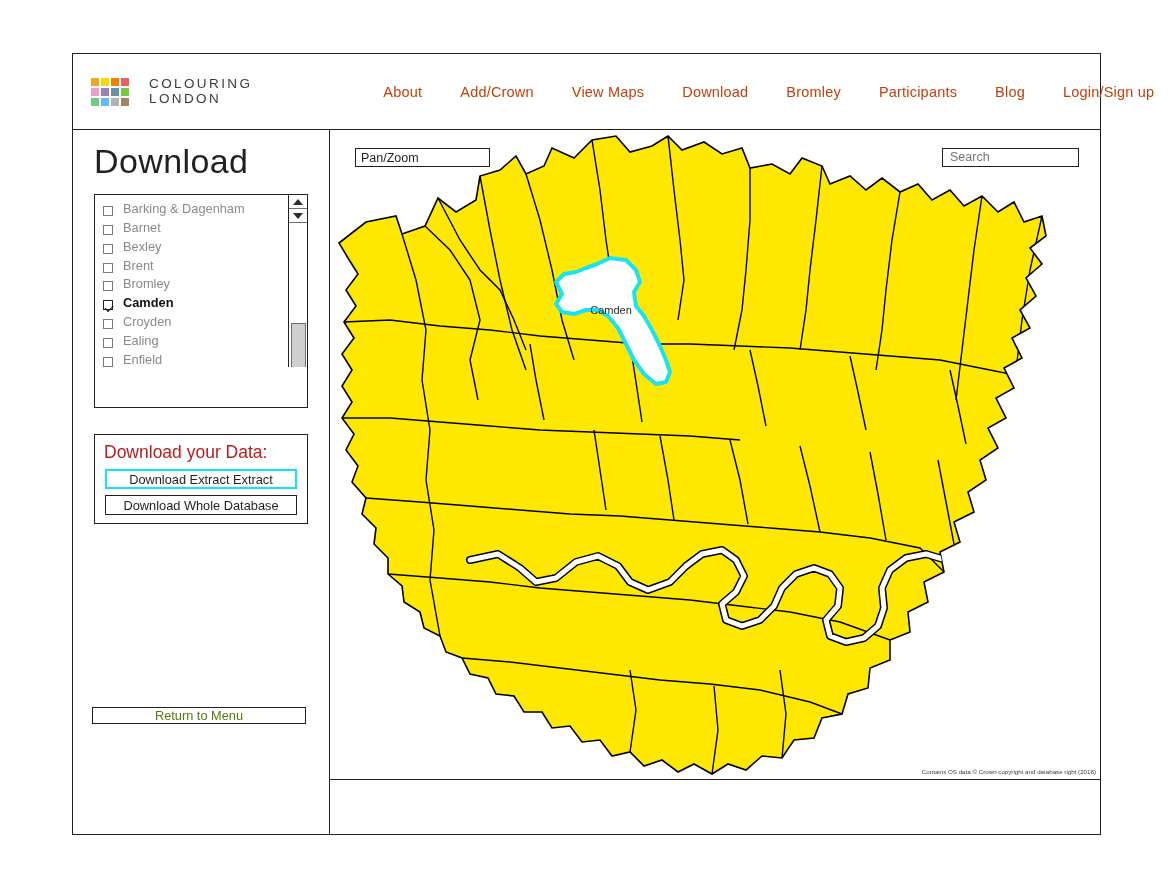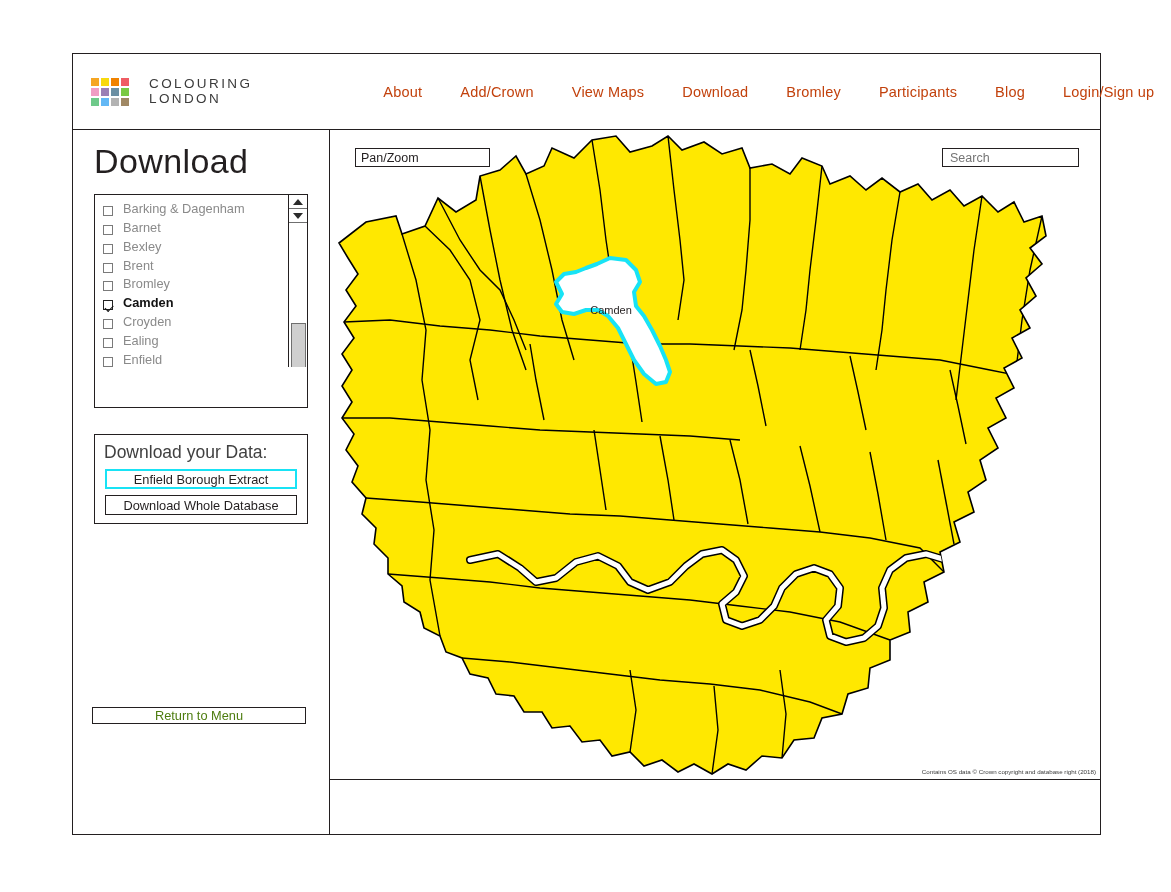--- a/index.html
+++ b/index.html
@@ -170,21 +170,21 @@
 
   #download-data-box {
     position: absolute; left: 21px; top: 304px;
     width: 214px; height: 90px;
     border: 1px solid #231f20;
     background: #fff;
   }
   #download-data-title {
     padding: 7px 0 0 9px;
     font-size: 17.5px;
-    color: #404040;
+    color: #b91c1c;
   }
   .dl-button {
     margin: 6px auto 0 auto;
     width: 192px; height: 20px;
     border: 1px solid #231f20;
     background: #fff;
     display: flex; align-items: center; justify-content: center;
     font-size: 12.8px;
     color: #231f20;
     cursor: pointer;
@@ -219,21 +219,21 @@
     font-size: 12.5px;
     color: #231f20;
     z-index: 5;
     cursor: pointer;
   }
   #search-control {
     position: absolute; right: 21px; top: 18px;
     width: 137px; height: 19px;
     border: 1px solid #231f20;
     background: #fff;
-    display: flex; align-items: center;
+    display: flex; align-items: flex-start;
     padding-left: 5px;
     font-size: 12.5px;
     color: #231f20;
     z-index: 5;
   }
   #search-control input {
     border: 0; outline: 0;
     font-family: "Liberation Sans", sans-serif;
     font-size: 12.5px;
     color: #231f20;
@@ -360,21 +360,21 @@
             <div class="sb-btn">
                 <span class="tri-down"></span>
               </div>
             <div id="sb-thumb"></div>
           </div>
         </div>
       </div>
 
       <div id="download-data-box">
         <div id="download-data-title">Download your Data:</div>
-        <div class="dl-button highlighted">Enfield Borough Extract</div>
+        <div class="dl-button highlighted">Download Extract Extract</div>
         <div class="dl-button">Download Whole Database</div>
       </div>
     </div>
 
     <div id="right-panel">
 
       <div id="map-area">
 
         <div id="panzoom-control">Pan/Zoom</div>
 

